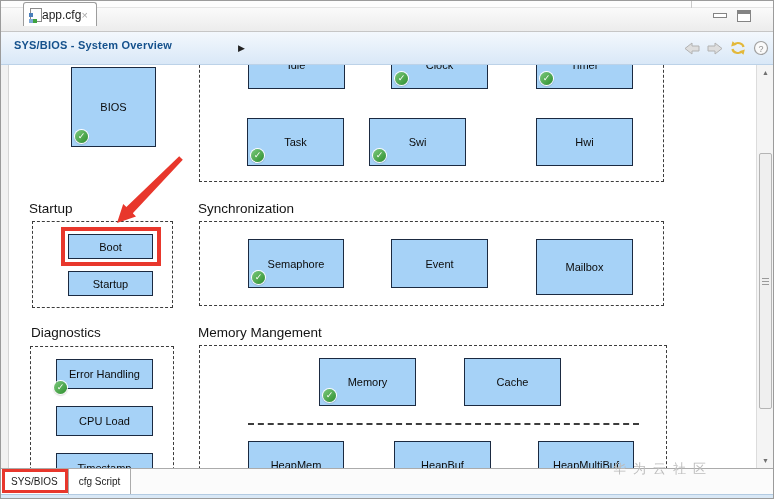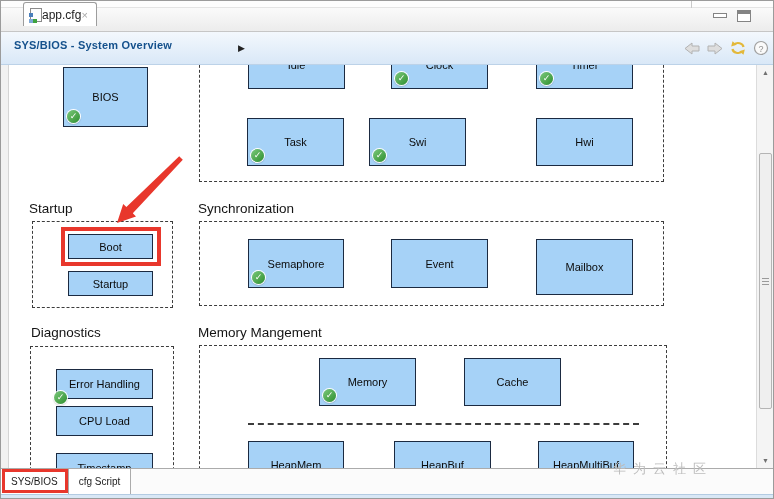--- a/index.html
+++ b/index.html
@@ -142,21 +142,21 @@
       <span class="chk">✓</span>
     </div>
     <div class="mbox" style="left:360px;top:53px;width:97px;height:48px">
       <span>Swi</span>
       <span class="chk">✓</span>
     </div>
     <div class="mbox" style="left:527px;top:53px;width:97px;height:48px">
       <span>Hwi</span>
     </div>
 
-    <div class="mbox" style="left:54px;top:2px;width:85px;height:60px">
+    <div class="mbox" style="left:62px;top:2px;width:85px;height:80px">
       <span>BIOS</span>
       <span class="chk">✓</span>
     </div>
 
     <svg class="arrow-svg" style="left:100px;top:85px" width="90" height="80">
       <polygon points="73.8,9.8 23.8,63.3 27,66.5 8,73 14.2,53.9 17.4,57.1 70.2,6.2" fill="#e8372c"></polygon>
     </svg>
 
     <div class="group-label" style="left:20px;top:136px">Startup</div>
     <div class="group-outline" style="left:23px;top:156px;width:141px;height:87px"></div>
@@ -176,21 +176,21 @@
     </div>
     <div class="mbox" style="left:382px;top:174px;width:97px;height:49px">
       <span>Event</span>
     </div>
     <div class="mbox" style="left:527px;top:174px;width:97px;height:56px">
       <span>Mailbox</span>
     </div>
 
     <div class="group-label" style="left:22px;top:260px">Diagnostics</div>
     <div class="group-outline" style="left:21px;top:281px;width:144px;height:200px"></div>
-    <div class="mbox" style="left:47px;top:304px;width:97px;height:30px">
+    <div class="mbox" style="left:47px;top:294px;width:97px;height:30px">
       <span>Error Handling</span>
       <span class="chk overlap">✓</span>
     </div>
     <div class="mbox" style="left:47px;top:341px;width:97px;height:30px">
       <span>CPU Load</span>
     </div>
     <div class="mbox" style="left:47px;top:388px;width:97px;height:30px">
       <span>Timestamp</span>
     </div>
 

